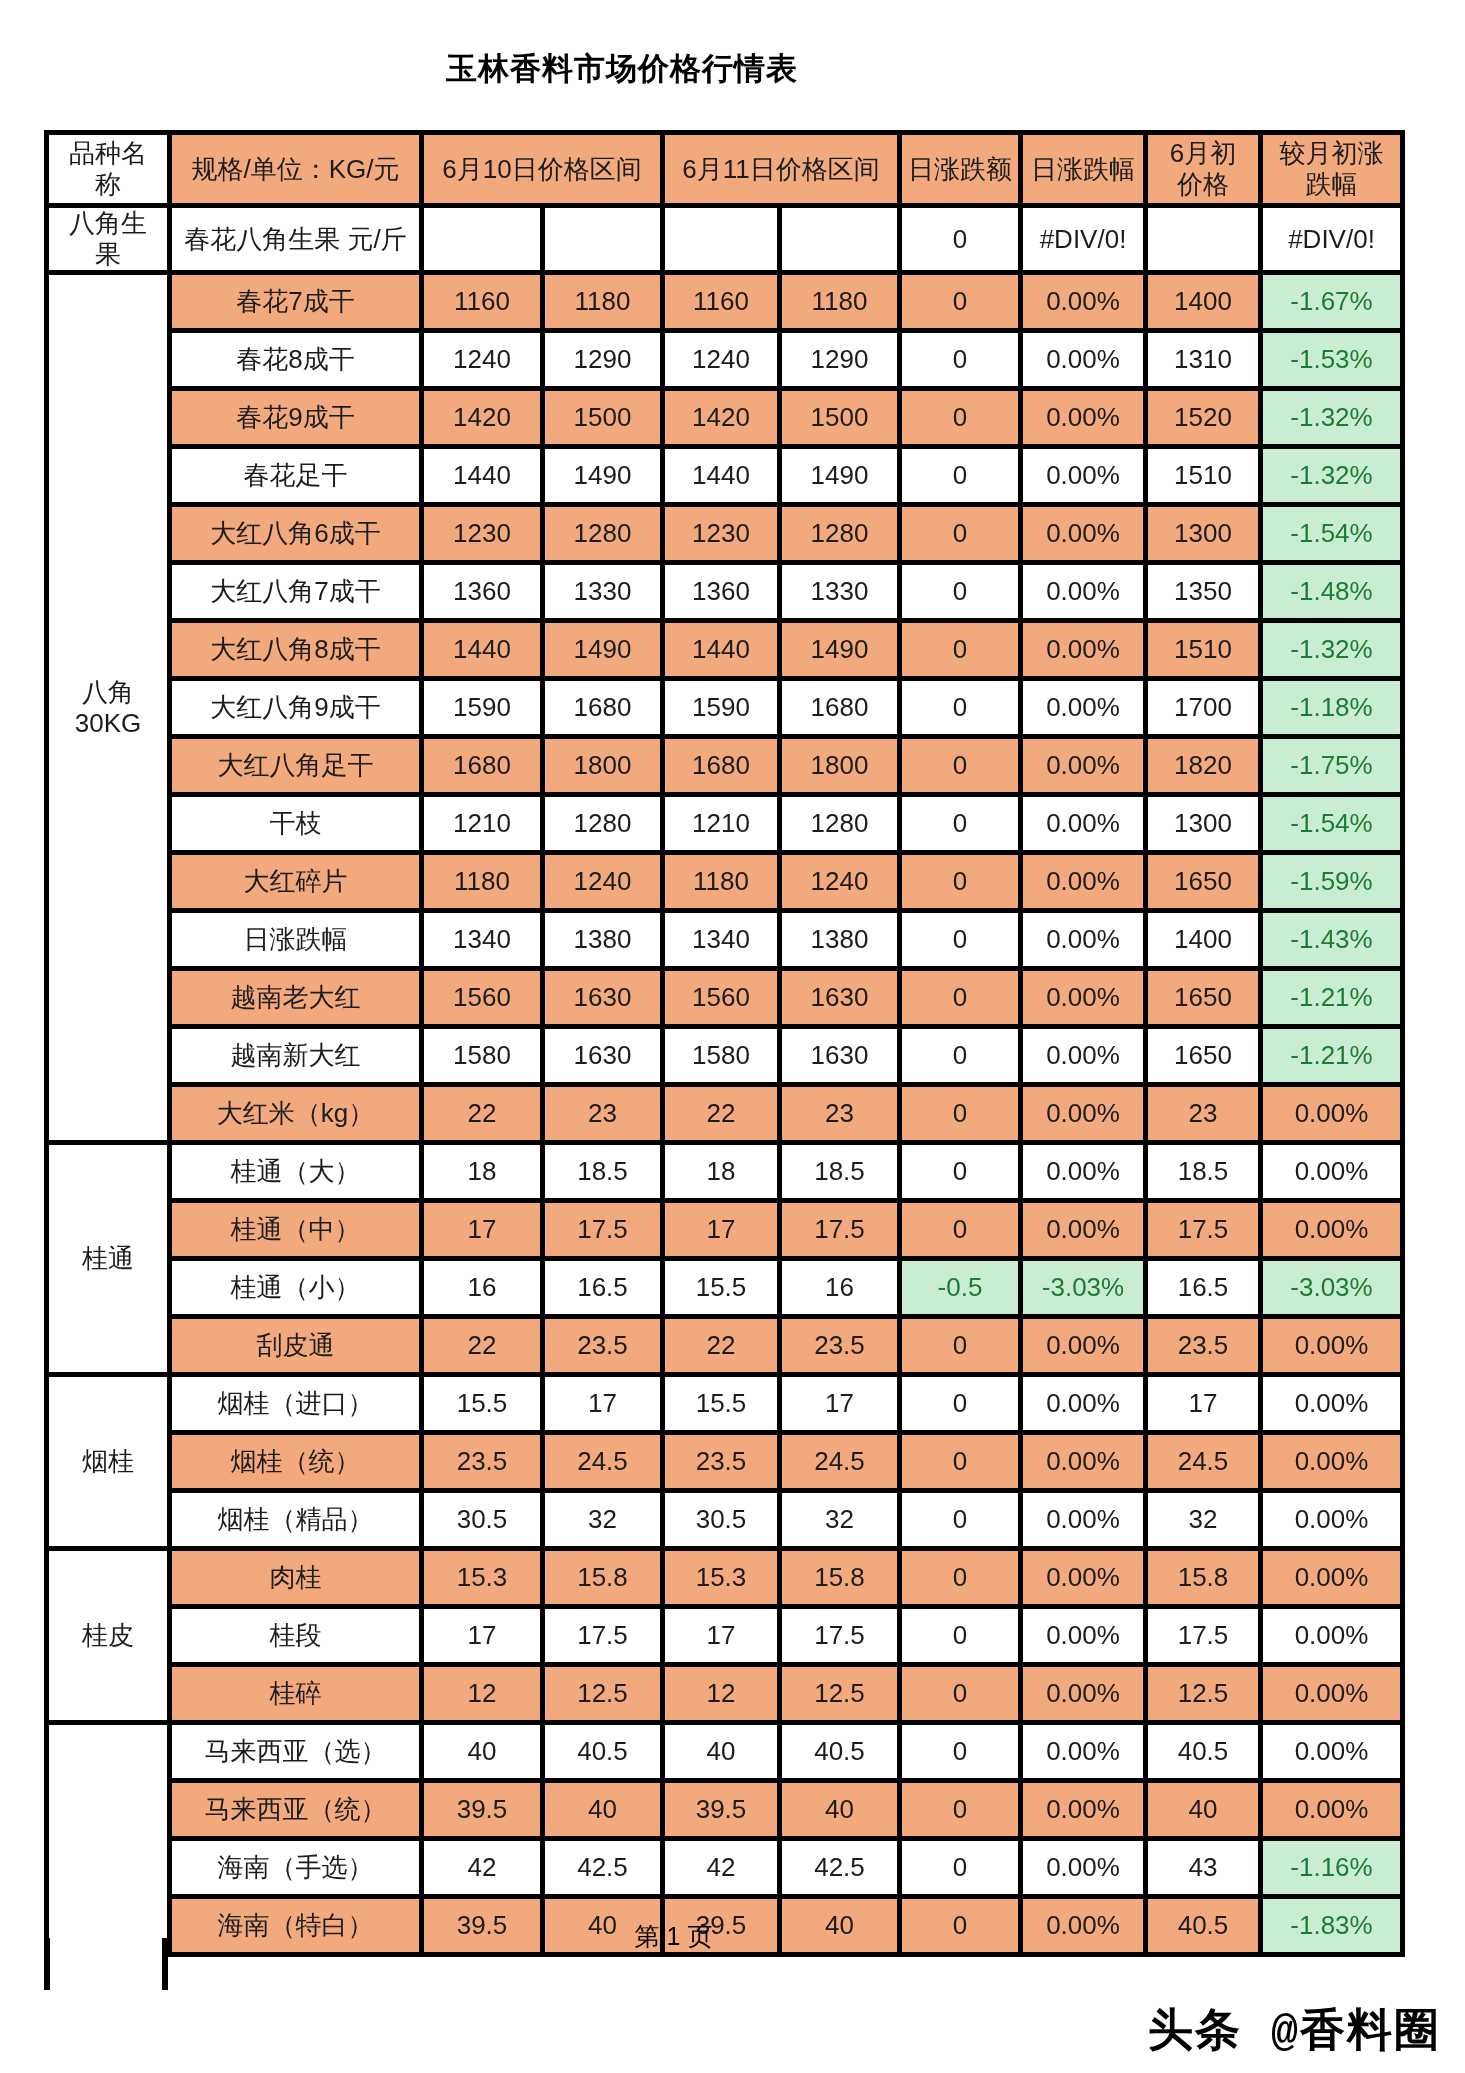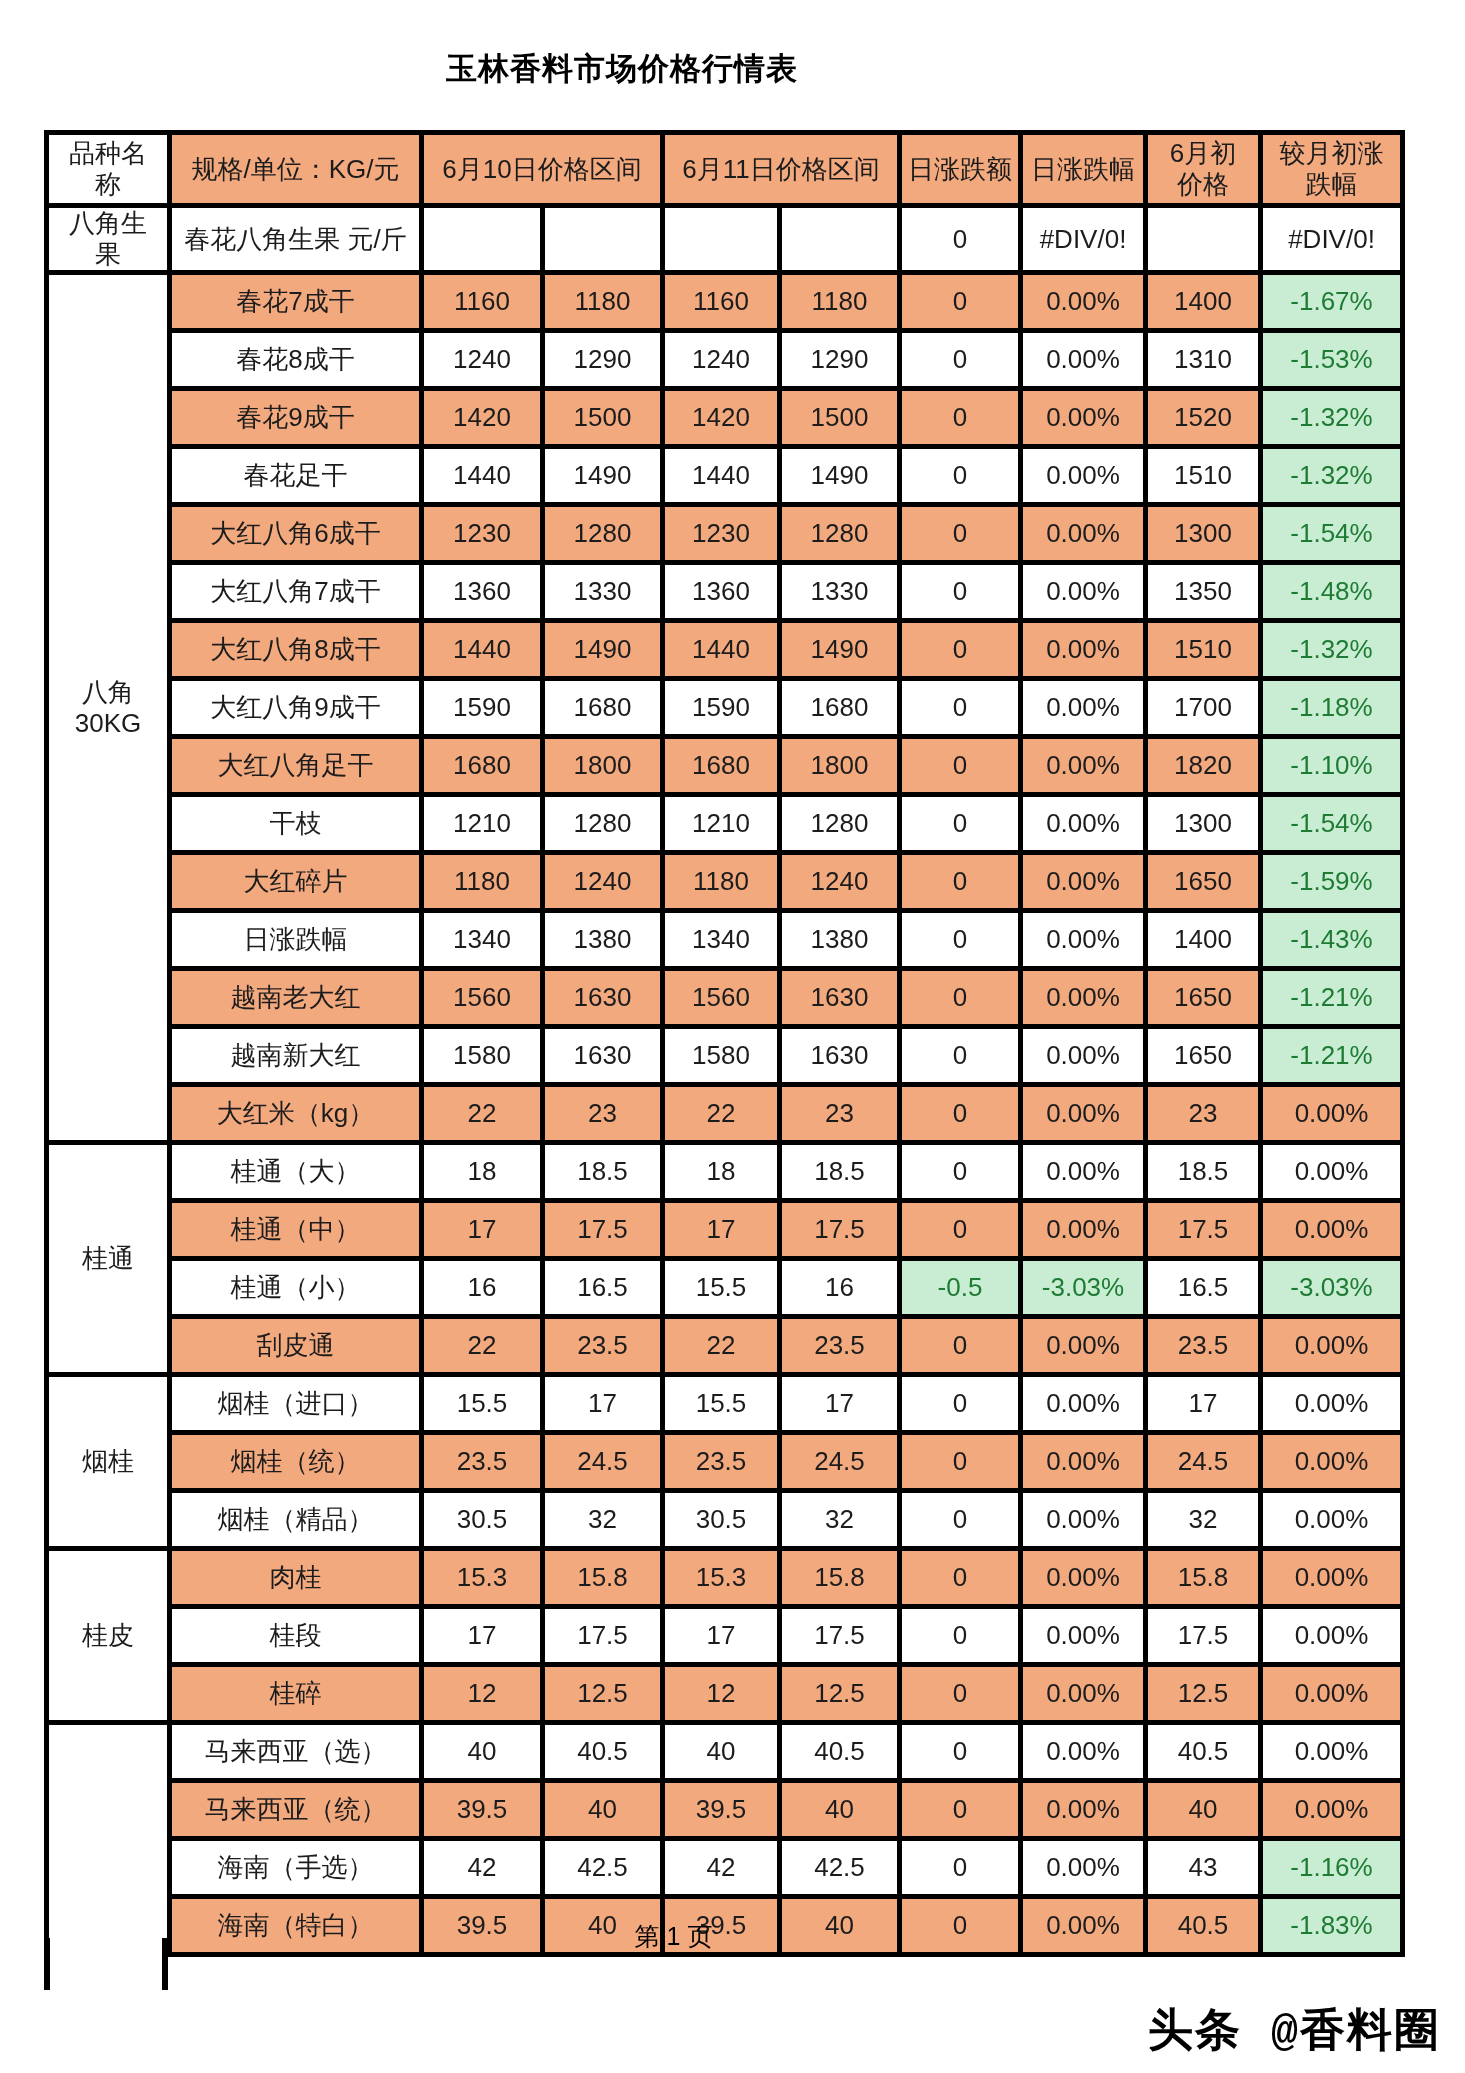--- a/index.html
+++ b/index.html
@@ -191,21 +191,21 @@
       </tr>
       <tr class="r">
         <td class="left orange">大红八角足干</td>
         <td class="orange">1680</td>
         <td class="orange">1800</td>
         <td class="orange">1680</td>
         <td class="orange">1800</td>
         <td class="orange">0</td>
         <td class="orange">0.00%</td>
         <td class="orange">1820</td>
-        <td class="green">-1.10%</td>
+        <td class="green">-1.75%</td>
       </tr>
       <tr class="r">
         <td class="left">干枝</td>
         <td class="">1210</td>
         <td class="">1280</td>
         <td class="">1210</td>
         <td class="">1280</td>
         <td class="">0</td>
         <td class="">0.00%</td>
         <td class="">1300</td>

